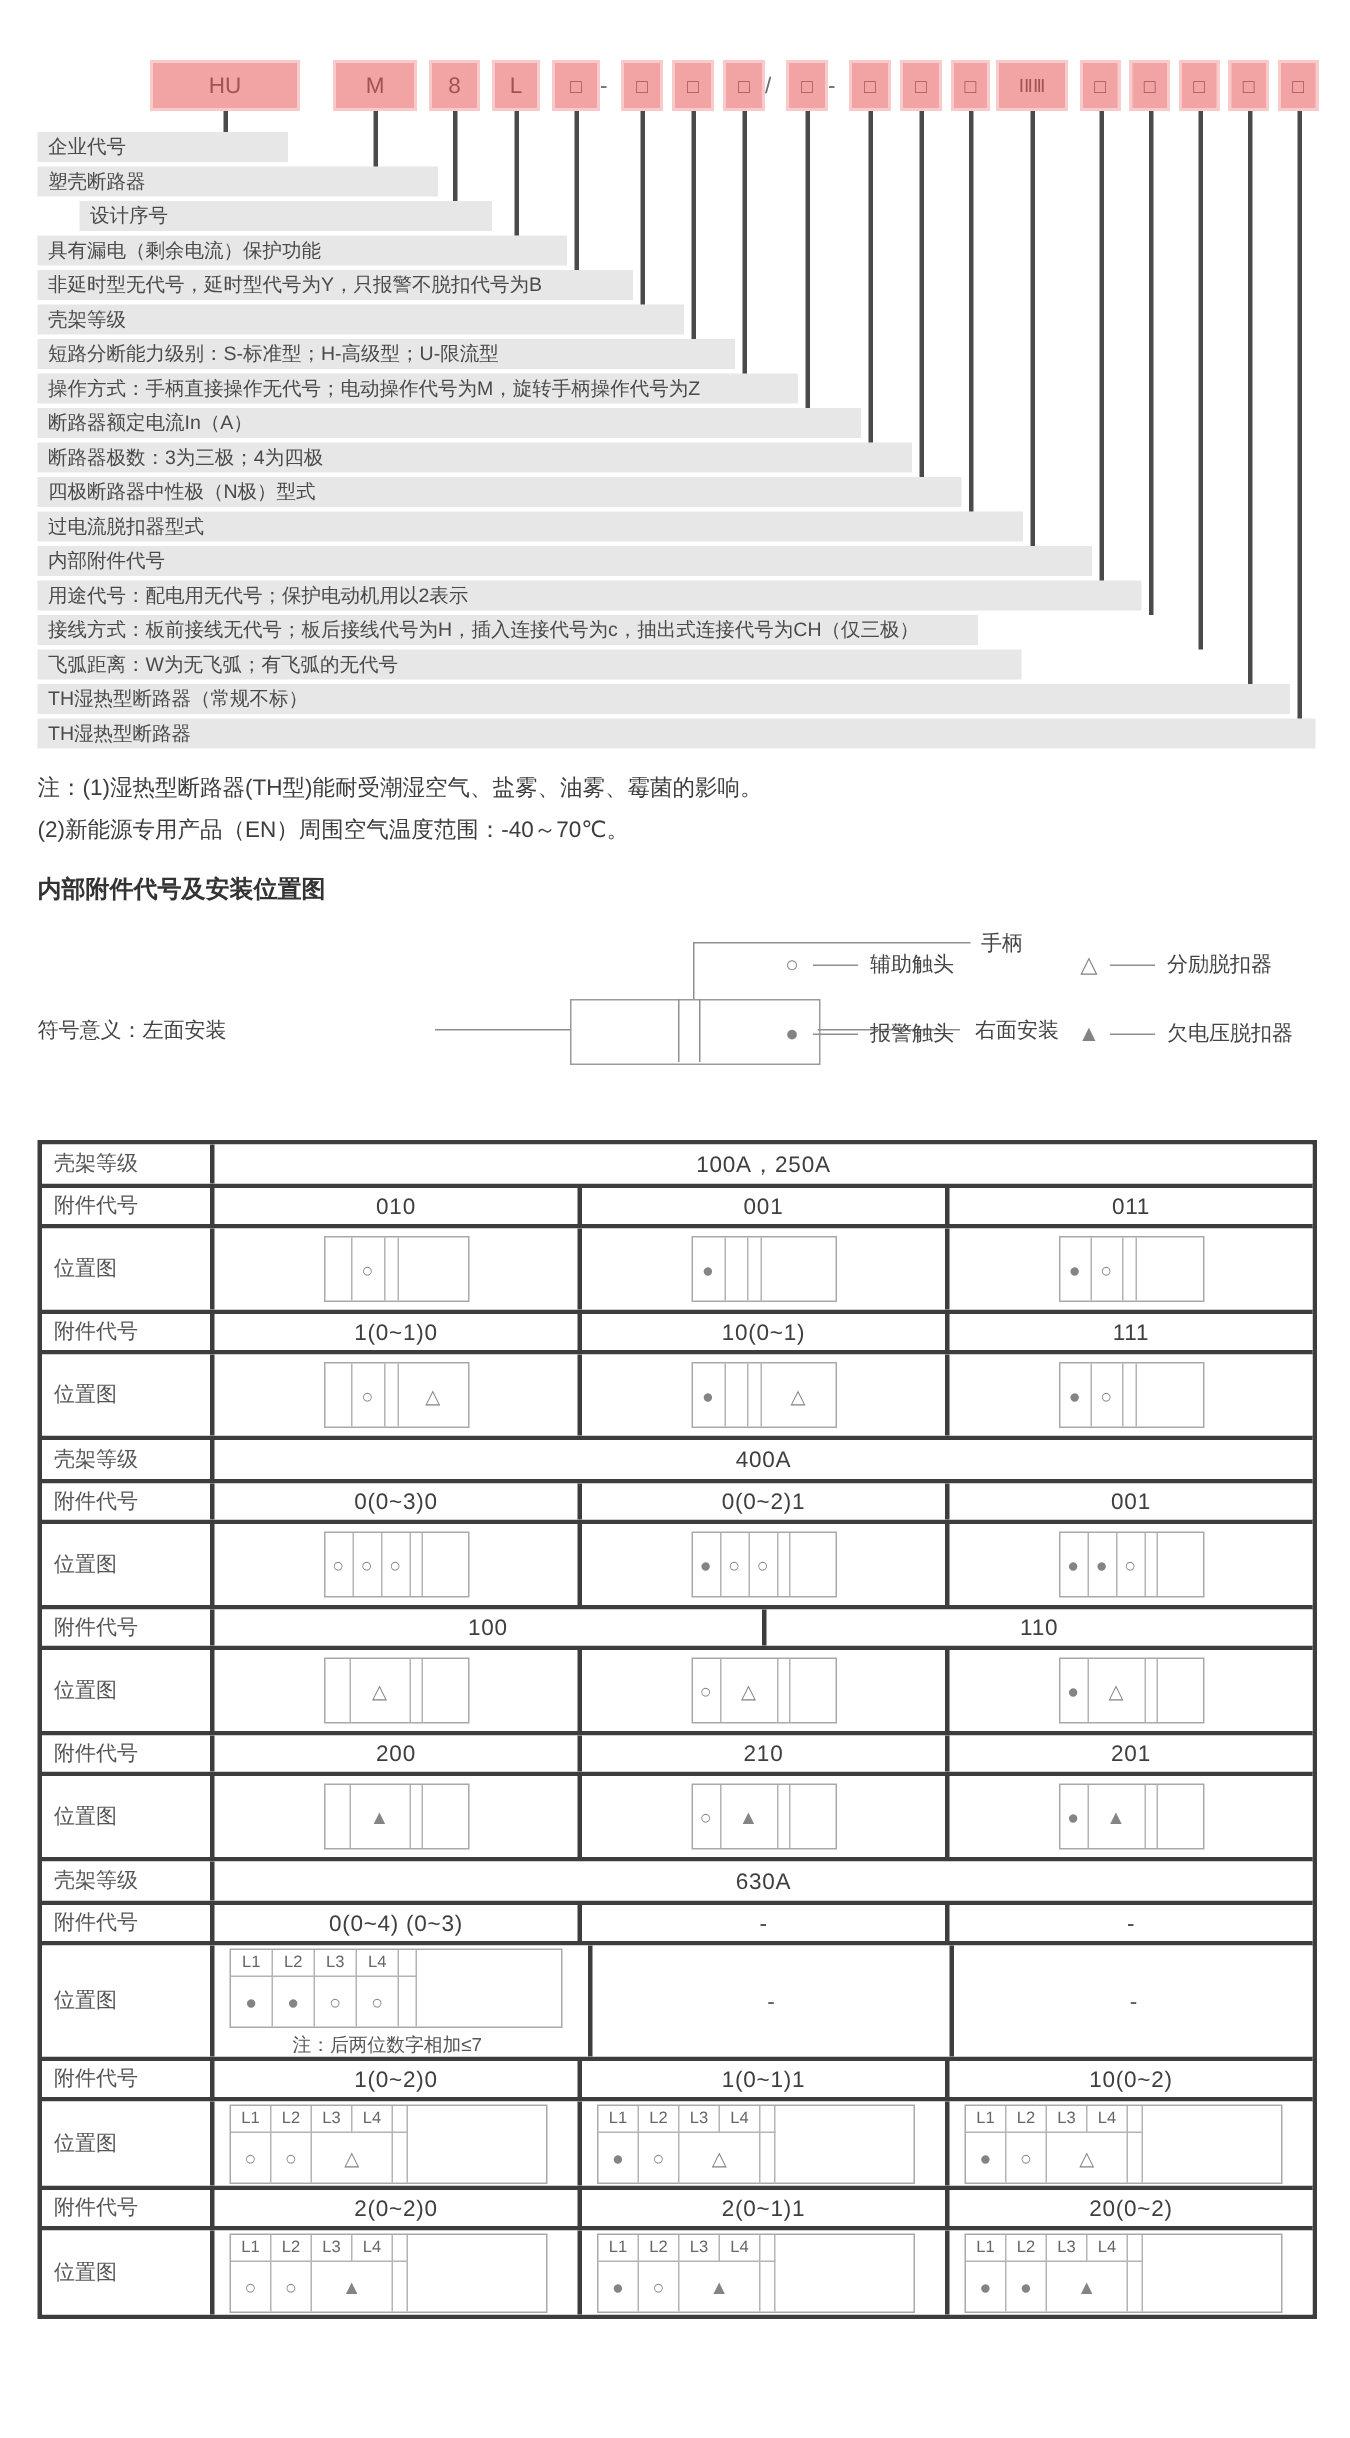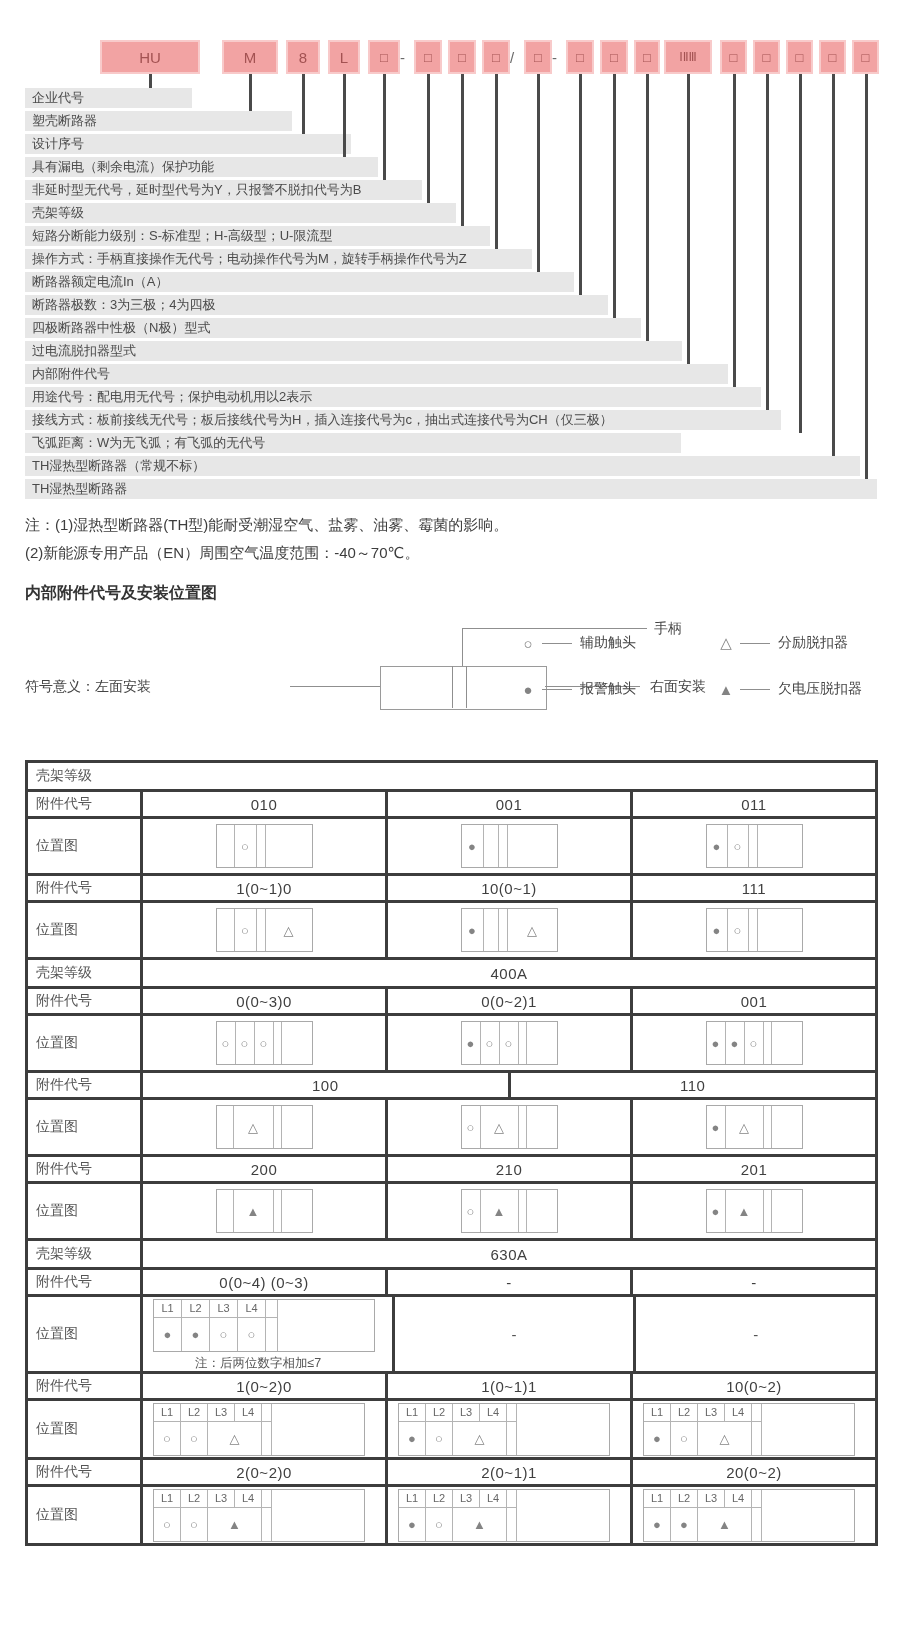--- a/index.html
+++ b/index.html
@@ -61,33 +61,33 @@
   .ld-note{font-size:12.5px;color:#555;margin:4px 0 0 42px;line-height:14px;white-space:nowrap;}
 </style>
 </head>
 <body>
 
 <div class="page">
 
   <section class="model" id="model">
       <div class="label-bar" style="top: 88px; width: 167px;">企业代号</div>
       <div class="label-bar" style="top: 111px; width: 267px;">塑壳断路器</div>
-      <div class="label-bar" style="top: 134px; width: 326px;">设计序号</div>
+      <div class="label-bar" style="top: 134px; width: 275px; margin-left: 28px;">设计序号</div>
       <div class="label-bar" style="top: 157px; width: 353px;">具有漏电（剩余电流）保护功能</div>
       <div class="label-bar" style="top: 180px; width: 397px;">非延时型无代号，延时型代号为Y，只报警不脱扣代号为B</div>
       <div class="label-bar" style="top: 203px; width: 431px;">壳架等级</div>
       <div class="label-bar" style="top: 226px; width: 465px;">短路分断能力级别：S-标准型；H-高级型；U-限流型</div>
       <div class="label-bar" style="top: 249px; width: 507px;">操作方式：手柄直接操作无代号；电动操作代号为M，旋转手柄操作代号为Z</div>
       <div class="label-bar" style="top: 272px; width: 549px;">断路器额定电流In（A）</div>
       <div class="label-bar" style="top: 295px; width: 583px;">断路器极数：3为三极；4为四极</div>
       <div class="label-bar" style="top: 318px; width: 616px;">四极断路器中性极（N极）型式</div>
       <div class="label-bar" style="top: 341px; width: 657px;">过电流脱扣器型式</div>
       <div class="label-bar" style="top: 364px; width: 703px;">内部附件代号</div>
       <div class="label-bar" style="top: 387px; width: 736px;">用途代号：配电用无代号；保护电动机用以2表示</div>
-      <div class="label-bar" style="top: 410px; width: 756px;">接线方式：板前接线无代号；板后接线代号为H，插入连接代号为c，抽出式连接代号为CH（仅三极）</div>
+      <div class="label-bar" style="top: 410px; width: 627px;">接线方式：板前接线无代号；板后接线代号为H，插入连接代号为c，抽出式连接代号为CH（仅三极）</div>
       <div class="label-bar" style="top: 433px; width: 656px;">飞弧距离：W为无飞弧；有飞弧的无代号</div>
       <div class="label-bar" style="top: 456px; width: 835px;">TH湿热型断路器（常规不标）</div>
       <div class="label-bar" style="top: 479px; width: 852px;">TH湿热型断路器</div>
       <div class="drop-line" style="left: 149px; top: 74px; height: 14px;"></div>
       <div class="drop-line" style="left: 249px; top: 74px; height: 37px;"></div>
       <div class="drop-line" style="left: 302px; top: 74px; height: 60px;"></div>
       <div class="drop-line" style="left: 343px; top: 74px; height: 83px;"></div>
       <div class="drop-line" style="left: 383px; top: 74px; height: 106px;"></div>
       <div class="drop-line" style="left: 427px; top: 74px; height: 129px;"></div>
       <div class="drop-line" style="left: 461px; top: 74px; height: 152px;"></div>
@@ -163,20 +163,21 @@
           <span class="lg-sym">▲</span>
           <span class="lg-dash"></span>
           <span class="lg-item-label">欠电压脱扣器</span>
         </div>
       </div>
   </section>
 
   <section class="acc-table" id="accTable">
       <div class="t-row" style="height: 26px;">
         <div class="t-cell t-label">壳架等级</div>
+        <div class="t-cell t-val">100A，250A</div>
       </div>
       <div class="t-row" style="height: 24px;">
         <div class="t-cell t-label">附件代号</div>
         <div class="t-cell t-val">010</div>
         <div class="t-cell t-val">001</div>
         <div class="t-cell t-val">011</div>
       </div>
       <div class="t-row" style="height: 54px;">
         <div class="t-cell t-label">位置图</div>
         <div class="t-cell pos-cell">

